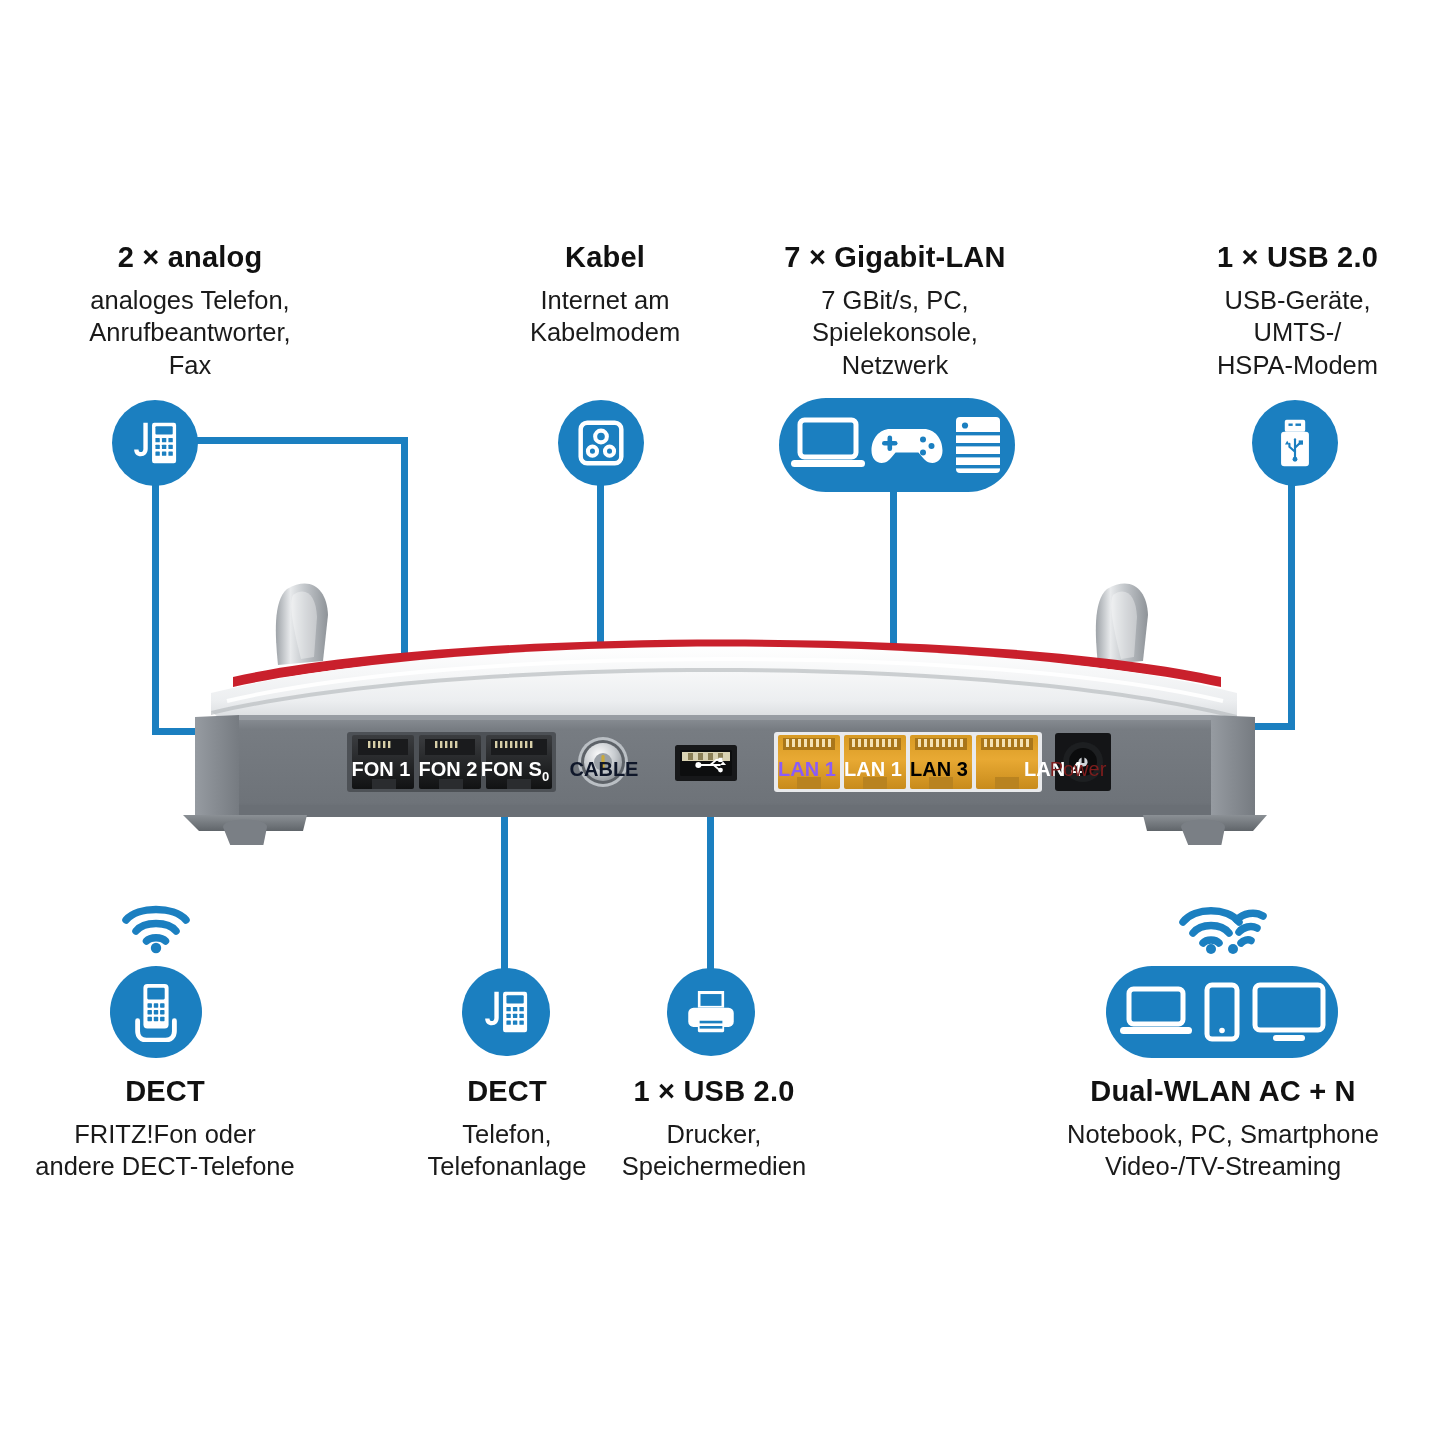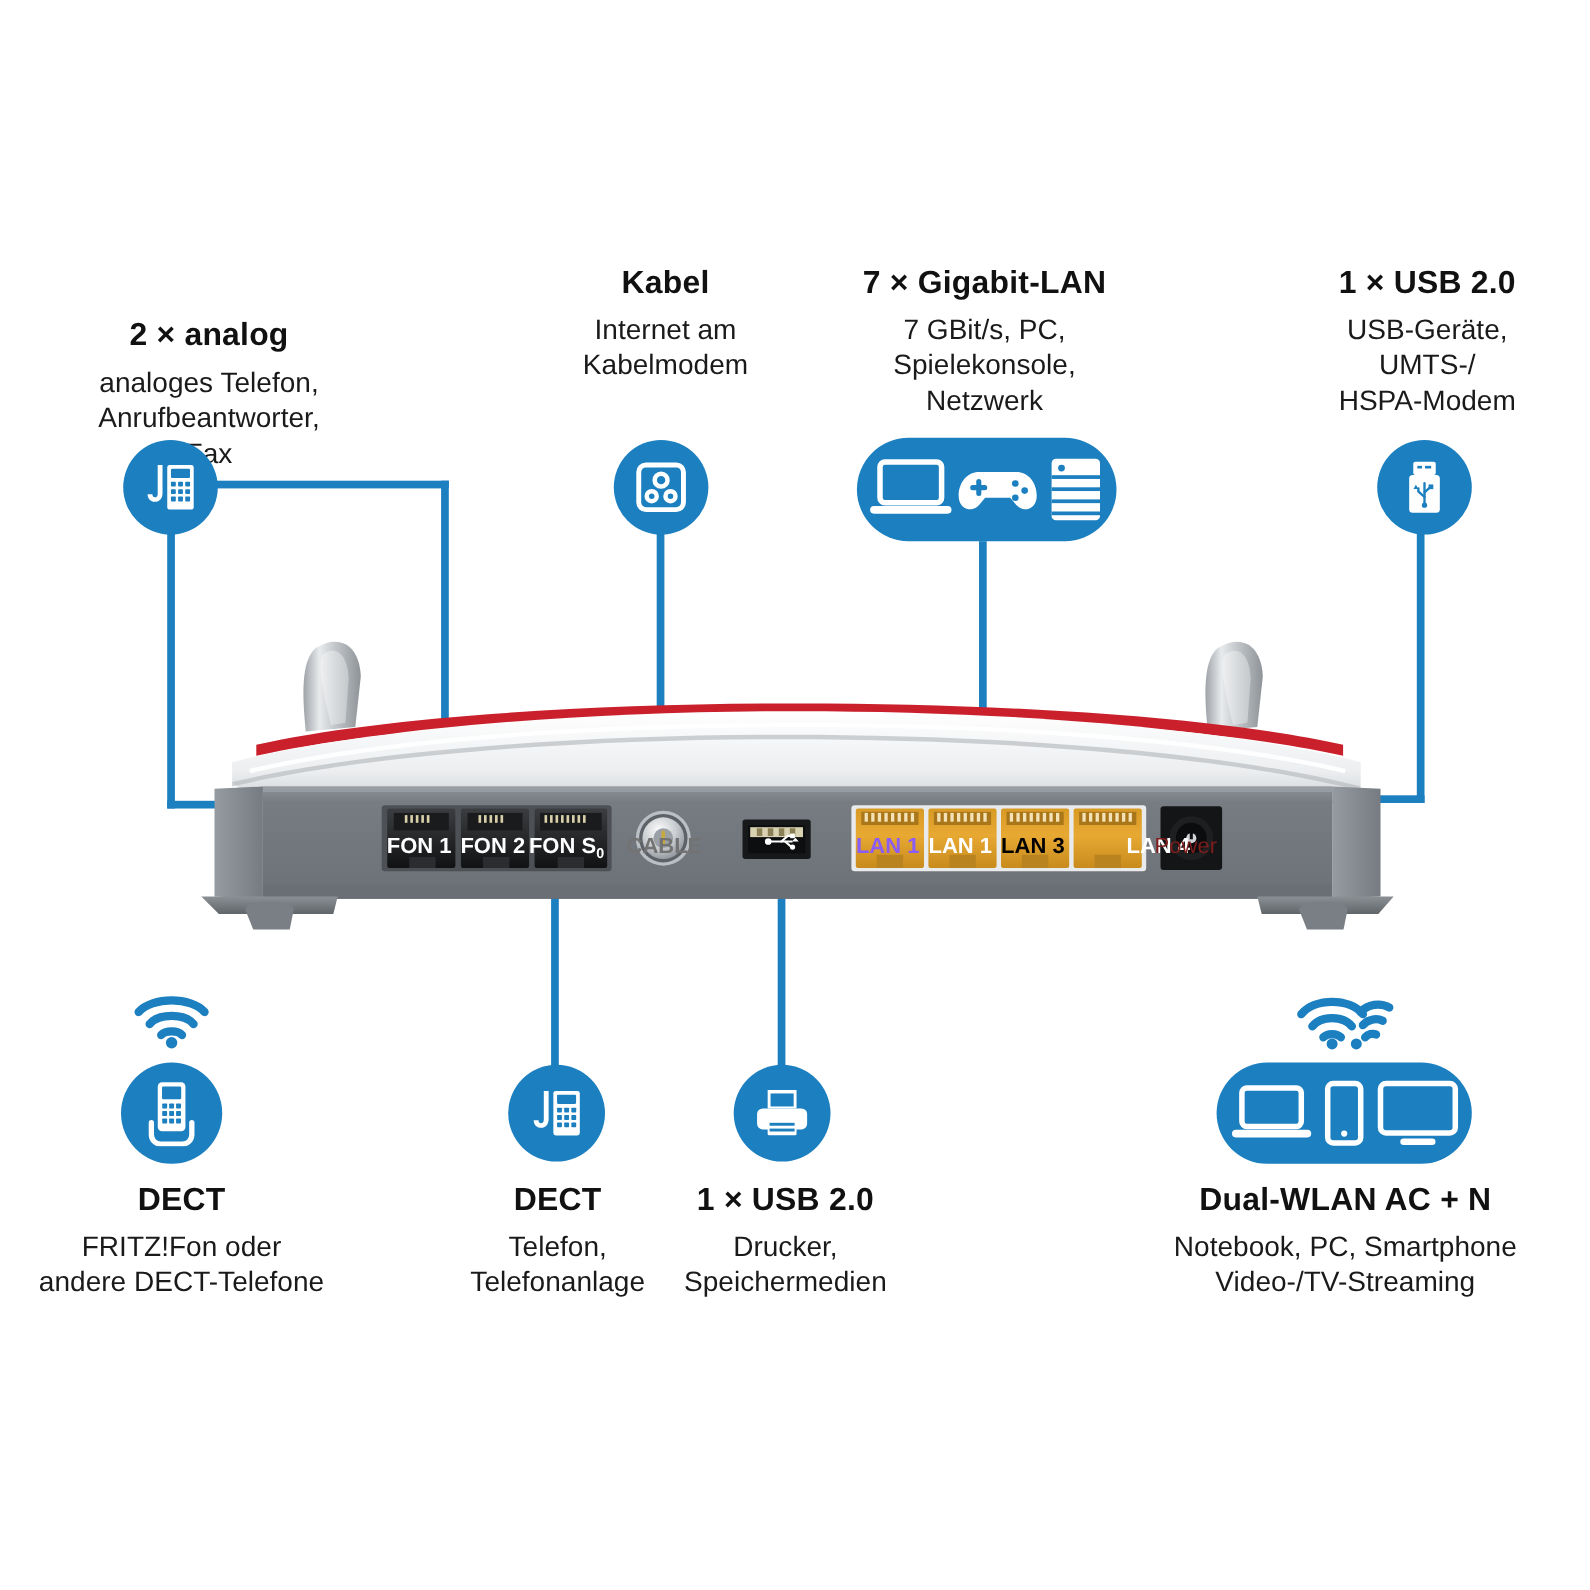--- a/index.html
+++ b/index.html
@@ -27,21 +27,21 @@
 
   
   .router{position:absolute;}
   .router svg{display:block;}
 </style>
 </head>
 <body>
 
 <div class="stage">
 
-  <div class="lbl" style="left:35px;top:243px;width:310px;margin-top:48px;">
+  <div class="lbl" style="left:35px;top:243px;width:310px;">
     <div class="t">2 × analog</div>
     <div class="d">analoges Telefon,
 Anrufbeantworter,
 Fax</div>
   </div>
 
   <div class="lbl" style="left:470px;top:243px;width:270px;">
     <div class="t">Kabel</div>
     <div class="d">Internet am
 Kabelmodem</div>
@@ -358,21 +358,21 @@
         <circle cx="908" cy="197" r="14" fill="#0b0c0d"></circle>
         <circle cx="908" cy="197" r="4.6" fill="#cfd3d7"></circle>
         <rect x="906.6" y="192" width="2.8" height="6" fill="#0b0c0d"></rect>
       </g>
     </svg>
   </div>
 
   <div style="position:absolute;left:346px;top:758px;width:70px;text-align:center;color:#fff;font-size:20px;font-weight:bold;"><span>FON 1</span></div>
   <div style="position:absolute;left:413px;top:758px;width:70px;text-align:center;color:#fff;font-size:20px;font-weight:bold;"><span>FON 2</span></div>
   <div style="position:absolute;left:479px;top:758px;width:72px;text-align:center;color:#fff;font-size:20px;font-weight:bold;"><span>FON S</span><sub style="font-size:13px;">0</sub></div>
-  <div style="position:absolute;left:560px;top:758px;width:88px;text-align:center;color:#737373;font-size:20px;font-weight:bold;"><span>CABLE</span></div>
+  <div style="position:absolute;left:560px;top:758px;width:88px;text-align:center;color:#0f172a;font-size:20px;font-weight:bold;"><span>CABLE</span></div>
   <div style="position:absolute;left:682px;top:756px;width:60px;text-align:center;">
     <svg width="34" height="18" viewBox="0 0 40 20">
       <circle cx="4" cy="10" r="3.6" fill="#fff"></circle>
       <path d="M4 10h26" stroke="#fff" stroke-width="2.4" fill="none"></path>
       <path d="M18 10l7-6 M25 4h5" stroke="#fff" stroke-width="2.2" fill="none" stroke-linecap="round"></path>
       <path d="M22 10l7 6" stroke="#fff" stroke-width="2.2" fill="none" stroke-linecap="round"></path>
       <rect x="27.5" y="1.5" width="5" height="5" fill="#fff"></rect>
       <circle cx="30" cy="16" r="2.8" fill="#fff"></circle>
       <path d="M33 6l3.6 4H29.4z" fill="#fff"></path>
     </svg>

